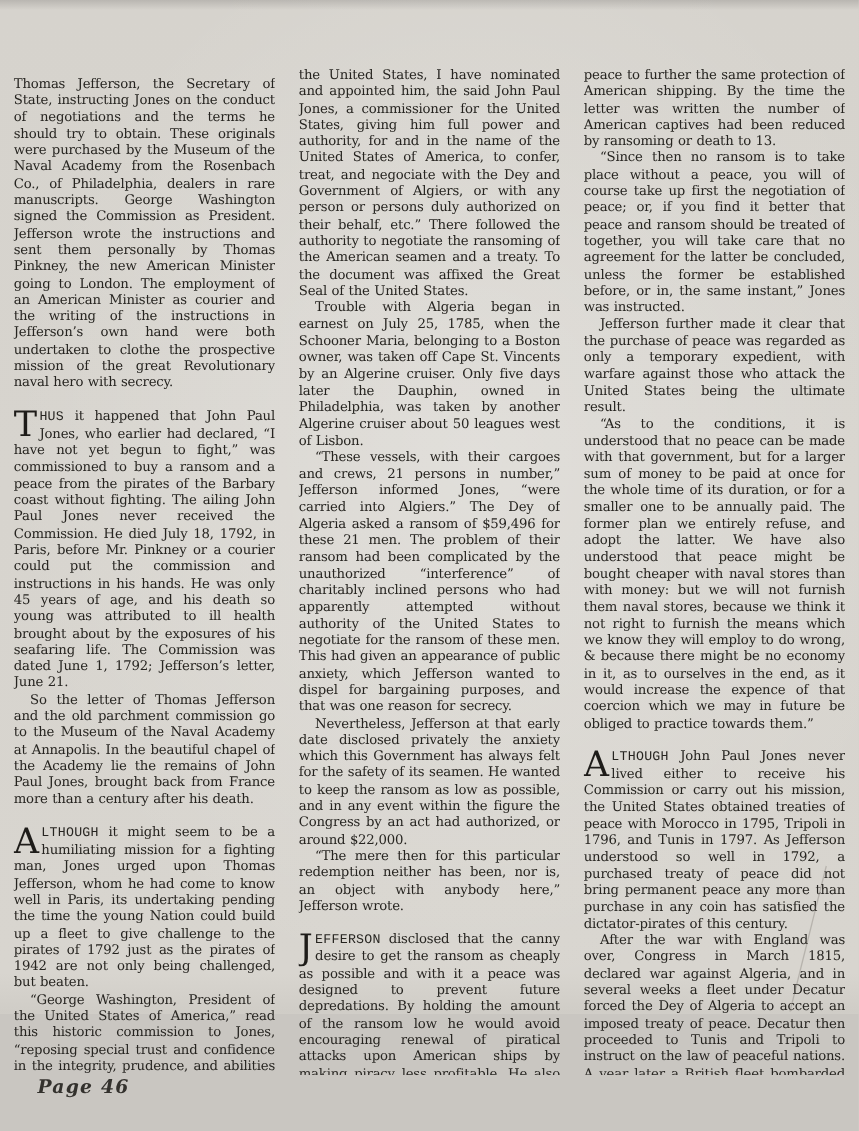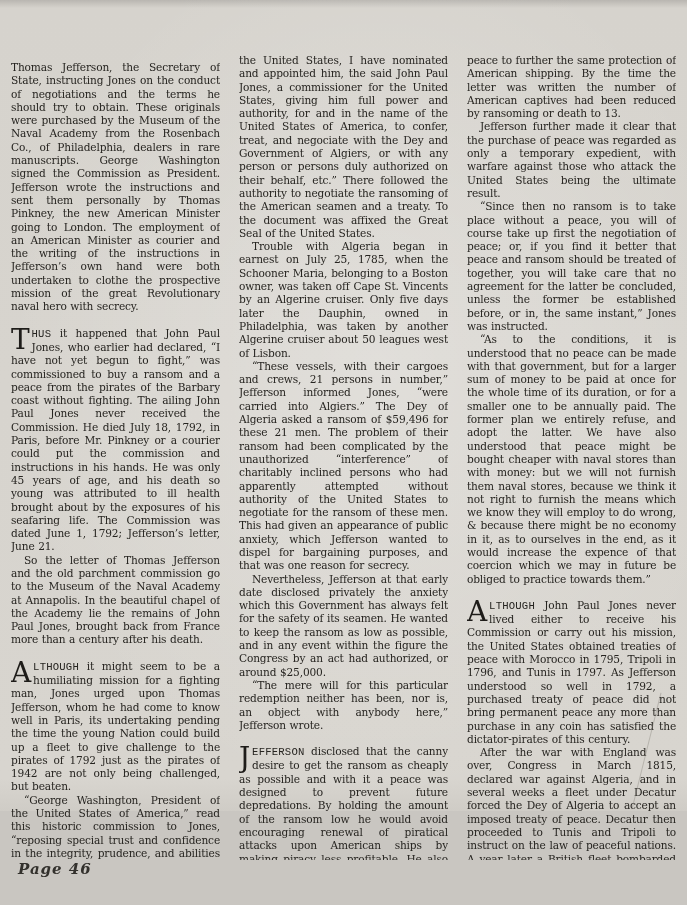--- a/index.html
+++ b/index.html
@@ -54,21 +54,21 @@
     float: left;
     font-size: 28px;
     line-height: 23px;
     padding: 1px 2px 0 0;
     color: #1e1c19;
   }
   .dropcap-rest { letter-spacing: 0.2px; font-family: Liberation Mono, monospace; }
   .italic { }
   .footer {
     position: absolute;
-    left: 18px;
+    left: 30px;
     top: 860px;
     font-style: italic;
     font-weight: bold;
     font-size: 15px;
     letter-spacing: 1px;
     color: #33312d;
   }
 </style>
 </head>
 <body>
@@ -79,27 +79,27 @@
         <p class="para"><span>Thomas Jefferson, the Secretary of State, instructing Jones on the conduct of negotiations and the terms he should try to obtain.  These originals were purchased by the Museum of the Naval Academy from the Rosenbach Co., of Philadelphia, dealers in rare manuscripts.  George Washington signed the Commission as President.  Jefferson wrote the instructions and sent them personally by Thomas Pinkney, the new American Minister going to London.  The employment of an American Minister as courier and the writing of the instructions in Jefferson’s own hand were both undertaken to clothe the prospective mission of the great Revolutionary naval hero with secrecy.</span></p>
         <p class="para spacer"><span class="dropcap">T</span><span class="dropcap-rest">HUS</span><span> it happened that John Paul Jones, who earlier had declared, “I have not yet begun to fight,” was commissioned to buy a ransom and a peace from the pirates of the Barbary coast without fighting.  The ailing John Paul Jones never received the Commission.  He died July 18, 1792, in Paris, before Mr. Pinkney or a courier could put the commission and instructions in his hands.  He was only 45 years of age, and his death so young was attributed to ill health brought about by the exposures of his seafaring life.  The Commission was dated June 1, 1792; Jefferson’s letter, June 21.</span></p>
         <p class="para indent"><span>So the letter of Thomas Jefferson and the old parchment commission go to the Museum of the Naval Academy at Annapolis.   In the beautiful chapel of the Academy lie the remains of John Paul Jones, brought back from France more than a century after his death.</span></p>
         <p class="para spacer"><span class="dropcap">A</span><span class="dropcap-rest">LTHOUGH</span><span> it might seem to be a humiliating mission for a fighting man, Jones urged upon Thomas Jefferson, whom he had come to know well in Paris, its undertaking pending the time the young Nation could build up a fleet to give challenge to the pirates of 1792 just as the pirates of 1942 are not only being challenged, but beaten.</span></p>
         <p class="para indent"><span>“George Washington, President of the United States of America,” read this historic commission to Jones, “reposing special trust and confidence in the integrity, prudence, and abilities of John Paul Jones, a citizen of</span></p>
       </div>
     <div class="column">
         <p class="para"><span>the United States, I have nominated and appointed him, the said John Paul Jones, a commissioner for the United States, giving him full power and authority, for and in the name of the United States of America, to confer, treat, and negociate with the Dey and Government of Algiers, or with any person or persons duly authorized on their behalf, etc.”  There followed the authority to negotiate the ransoming of the American seamen and a treaty.  To the document was affixed the Great Seal of the United States.</span></p>
         <p class="para indent"><span>Trouble with Algeria began in earnest on July 25, 1785, when the Schooner </span><span class="italic">Maria,</span><span> belonging to a Boston owner, was taken off Cape St. Vincents by an Algerine cruiser.  Only five days later the </span><span class="italic">Dauphin,</span><span> owned in Philadelphia, was taken by another Algerine cruiser about 50 leagues west of Lisbon.</span></p>
         <p class="para indent"><span>“These vessels, with their cargoes and crews, 21 persons in number,” Jefferson informed Jones, “were carried into Algiers.”   The Dey of Algeria asked a ransom of $59,496 for these 21 men.  The problem of their ransom had been complicated by the unauthorized “interference” of charitably inclined persons who had apparently attempted without authority of the United States to negotiate for the ransom of these men.   This had given an appearance of public anxiety, which Jefferson wanted to dispel for bargaining purposes, and that was one reason for secrecy.</span></p>
-        <p class="para indent"><span>Nevertheless, Jefferson at that early date disclosed privately the anxiety which this Government has always felt for the safety of its seamen.  He wanted to keep the ransom as low as possible, and in any event within the figure the Congress by an act had authorized, or around $25,000.</span></p>
-        <p class="para indent"><span>“The mere will for this particular redemption neither has been, nor is, an object with anybody here,” Jefferson wrote.</span></p>
+        <p class="para indent"><span>Nevertheless, Jefferson at that early date disclosed privately the anxiety which this Government has always felt for the safety of its seamen.  He wanted to keep the ransom as low as possible, and in any event within the figure the Congress by an act had authorized, or around $22,000.</span></p>
+        <p class="para indent"><span>“The mere then for this particular redemption neither has been, nor is, an object with anybody here,” Jefferson wrote.</span></p>
         <p class="para spacer"><span class="dropcap">J</span><span class="dropcap-rest">EFFERSON</span><span> disclosed that the canny desire to get the ransom as cheaply as possible and with it a peace was designed to prevent future depredations.  By holding the amount of the ransom low he would avoid encouraging renewal of piratical attacks upon American ships by making piracy less profitable.   He also wanted a treaty of</span></p>
       </div>
     <div class="column">
         <p class="para"><span>peace to further the same protection of American shipping.  By the time the letter was written the number of American captives had been reduced by ransoming or death to 13.</span></p>
+        <p class="para indent"><span>“Since then no ransom is to take place without a peace, you will of course take up first the negotiation of peace; or, if you find it better that peace and ransom should be treated of together, you will take care that no agreement for the latter be concluded, unless the former be established before, or in, the same instant,” Jones was instructed.</span></p>
         <p class="para indent"><span>Jefferson further made it clear that the purchase of peace was regarded as only a temporary expedient, with warfare against those who attack the United States being the ultimate result.</span></p>
-        <p class="para indent"><span>“Since then no ransom is to take place without a peace, you will of course take up first the negotiation of peace; or, if you find it better that peace and ransom should be treated of together, you will take care that no agreement for the latter be concluded, unless the former be established before, or in, the same instant,” Jones was instructed.</span></p>
         <p class="para indent"><span>“As to the conditions, it is understood that no peace can be made with that government, but for a larger sum of money to be paid at once for the whole time of its duration, or for a smaller one to be annually paid.  The former plan we entirely refuse, and adopt the latter.  We have also understood that peace might be bought cheaper with naval stores than with money:  but we will not furnish them naval stores, because we think it not right to furnish the means which we know they will employ to do wrong, &amp; because there might be no economy in it, as to ourselves in the end, as it would increase the expence of that coercion which we may in future be obliged to practice towards them.”</span></p>
         <p class="para spacer"><span class="dropcap">A</span><span class="dropcap-rest">LTHOUGH</span><span> John Paul Jones never lived either to receive his Commission or carry out his mission, the United States obtained treaties of peace with Morocco in 1795, Tripoli in 1796, and Tunis in 1797.   As Jefferson understood so well in 1792, a purchased treaty of peace did not bring permanent peace any more than purchase in any coin has satisfied the dictator-pirates of this century.</span></p>
         <p class="para indent"><span>After the war with England was over, Congress in March 1815, declared war against Algeria, and in several weeks a fleet under Decatur forced the Dey of Algeria to accept an imposed treaty of peace.  Decatur then proceeded to Tunis and Tripoli to instruct on the law of peaceful nations.  A year later a British fleet bombarded Algiers.</span></p>
       </div>
   </div>
   <div class="footer">Page 46</div>
 </div>
 
 </body></html>

